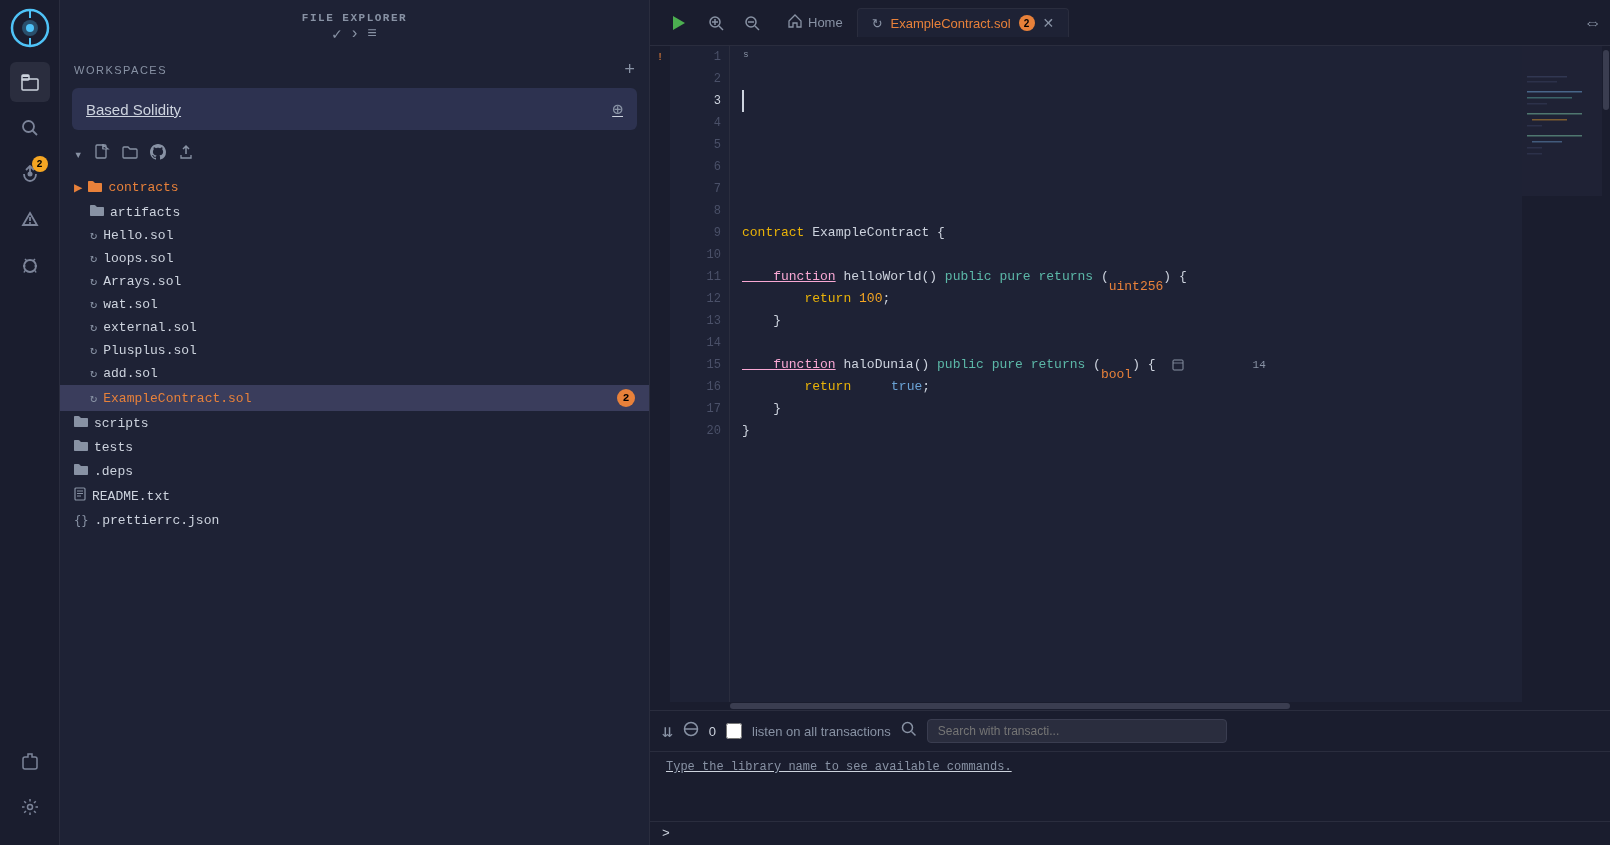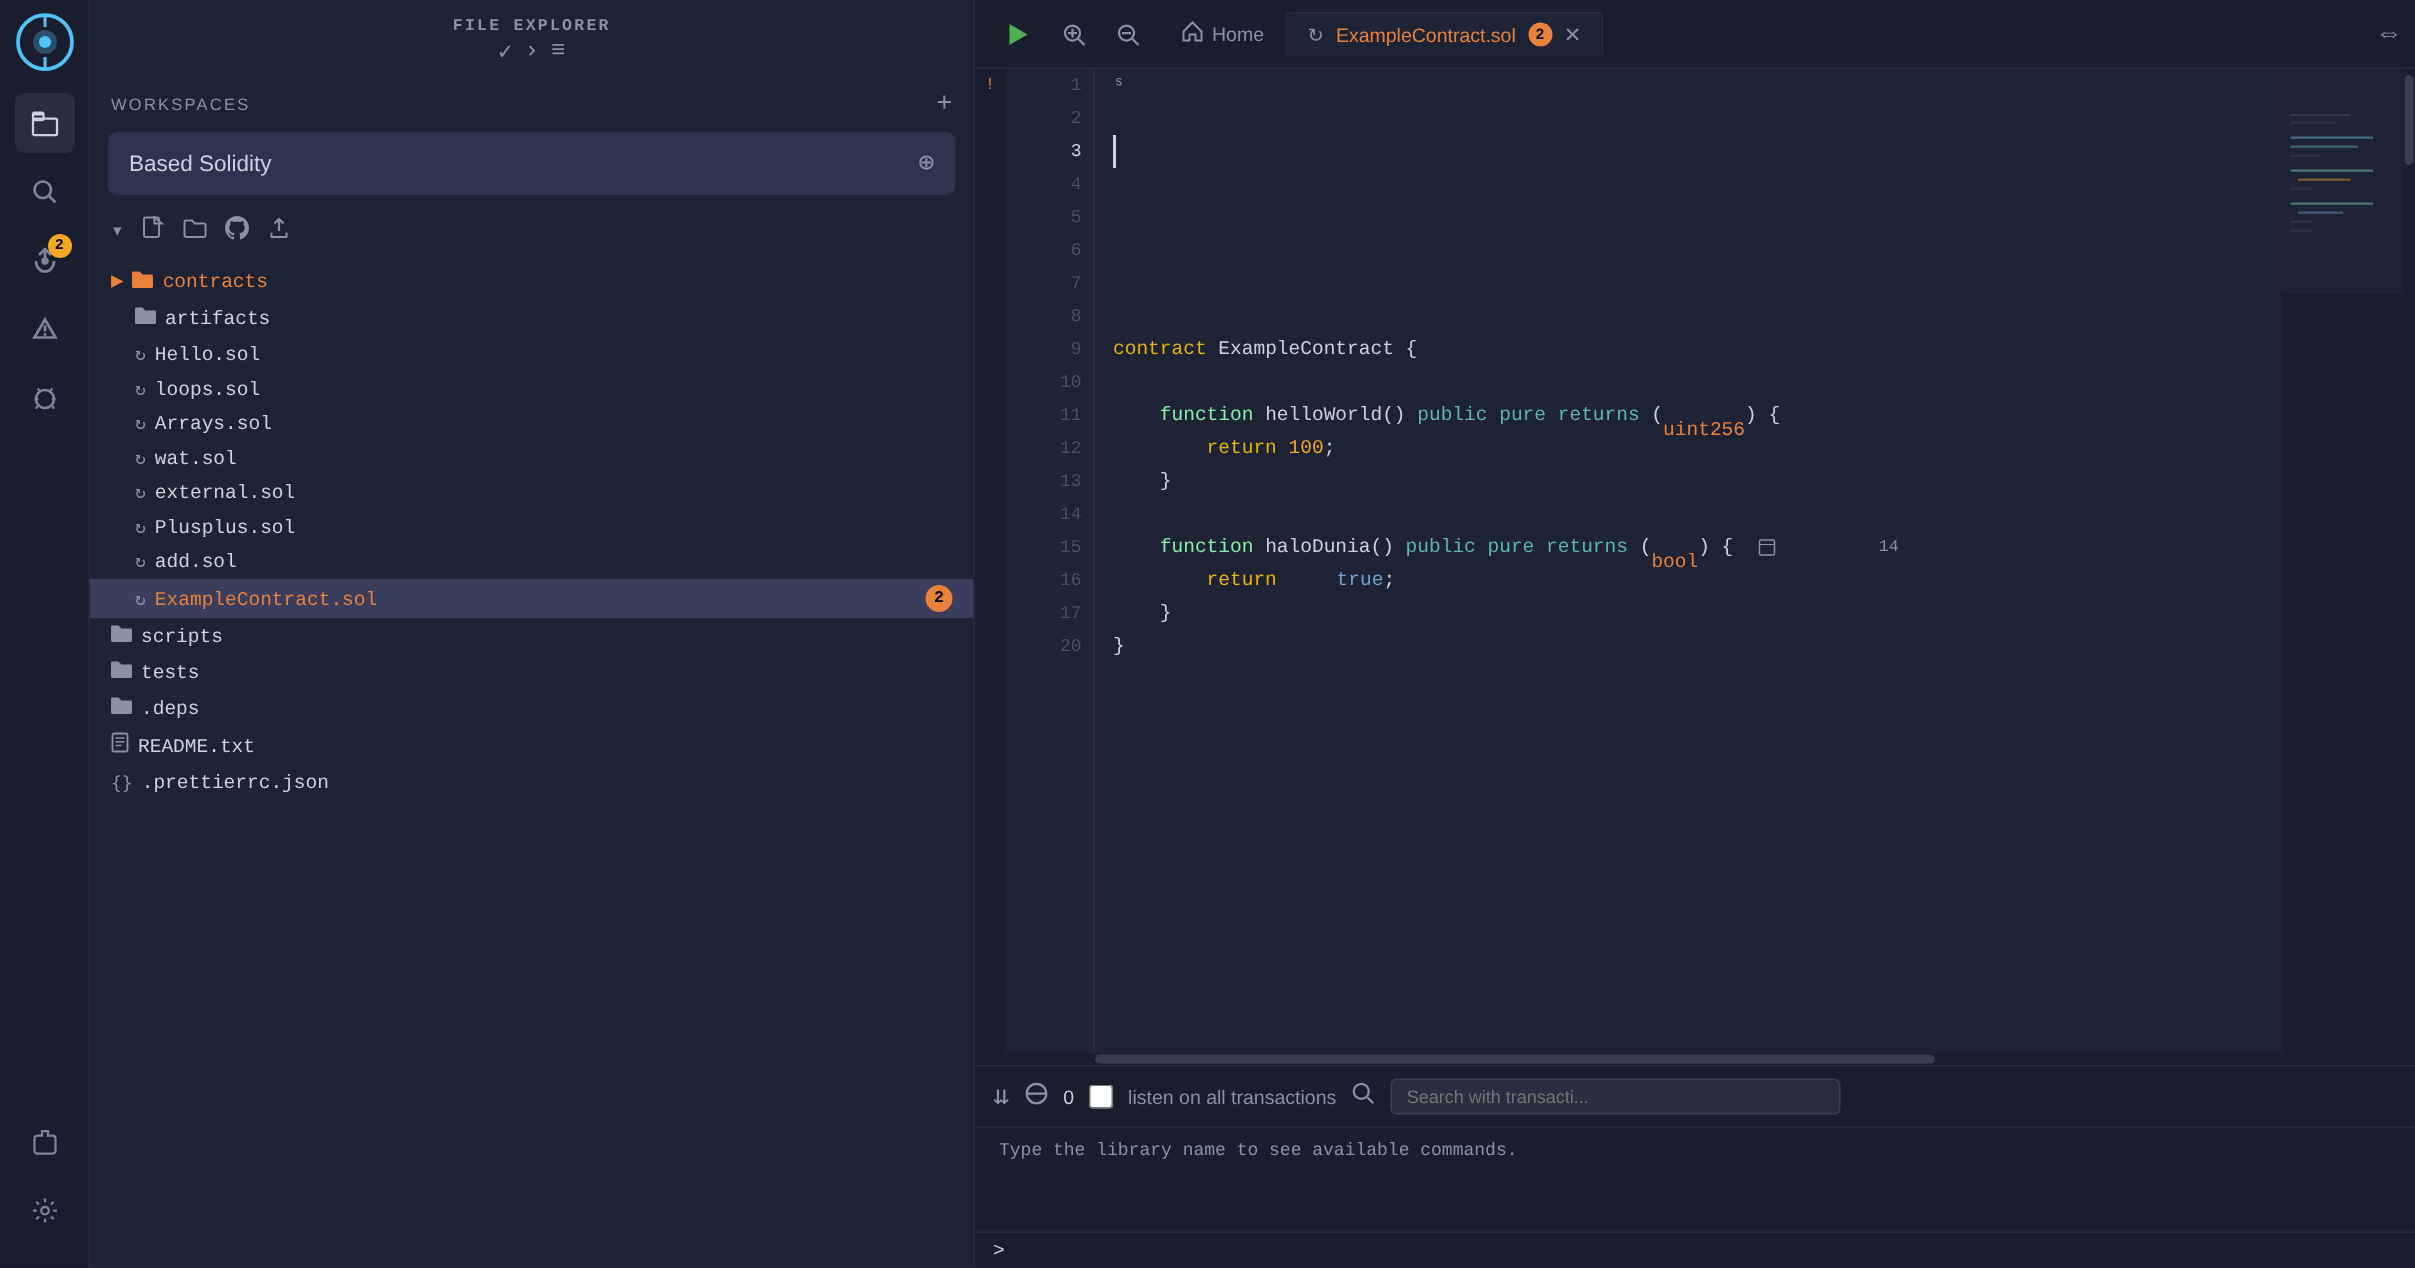--- a/index.html
+++ b/index.html
@@ -104,20 +104,21 @@
 
     .workspace-selector {
       margin: 0 12px 8px 12px;
       background: #2d3250;
       border-radius: 6px;
       padding: 10px 14px;
       display: flex;
       align-items: center;
       justify-content: space-between;
       cursor: pointer;
+      text-decoration: underline;
     }
     .workspace-name {
       font-size: 15px;
       color: #cdd3de;
       font-weight: 500;
       font-family: sans-serif;
     }
     .workspace-arrow {
       color: #8892a4;
       font-size: 18px;
@@ -326,21 +327,21 @@
       align-items: center;
     }
     .code-line.cursor-line {
       border-left: 2px solid #cdd3de;
       padding-left: 2px;
     }
 
     
     .kw { color: #eab308; }
     .kw2 { color: #5cb8a8; }
-    .fn { color: #86efac; }
+    .fn { color: #f9a8d4; text-decoration: underline; }
     .num { color: #f5a623; }
     .bool-val { color: #6ba3d6; margin-left: 32px; }
     .type { color: #e8813a; margin-top: 20px; }
     .punc { color: #cdd3de; }
 
     
     .minimap {
       width: 80px;
       background: #1a1d2e;
       flex-shrink: 0;
@@ -396,20 +397,21 @@
       font-size: 16px;
     }
 
     .console-output {
       flex: 1;
       padding: 8px 16px;
       overflow: auto;
       display: flex;
       flex-direction: column;
       gap: 4px;
+      text-decoration: underline;
     }
     .console-line {
       font-family: 'Courier New', monospace;
       font-size: 12px;
       color: #8892a4;
     }
     .console-prompt {
       font-family: 'Courier New', monospace;
       font-size: 13px;
       color: #cdd3de;

